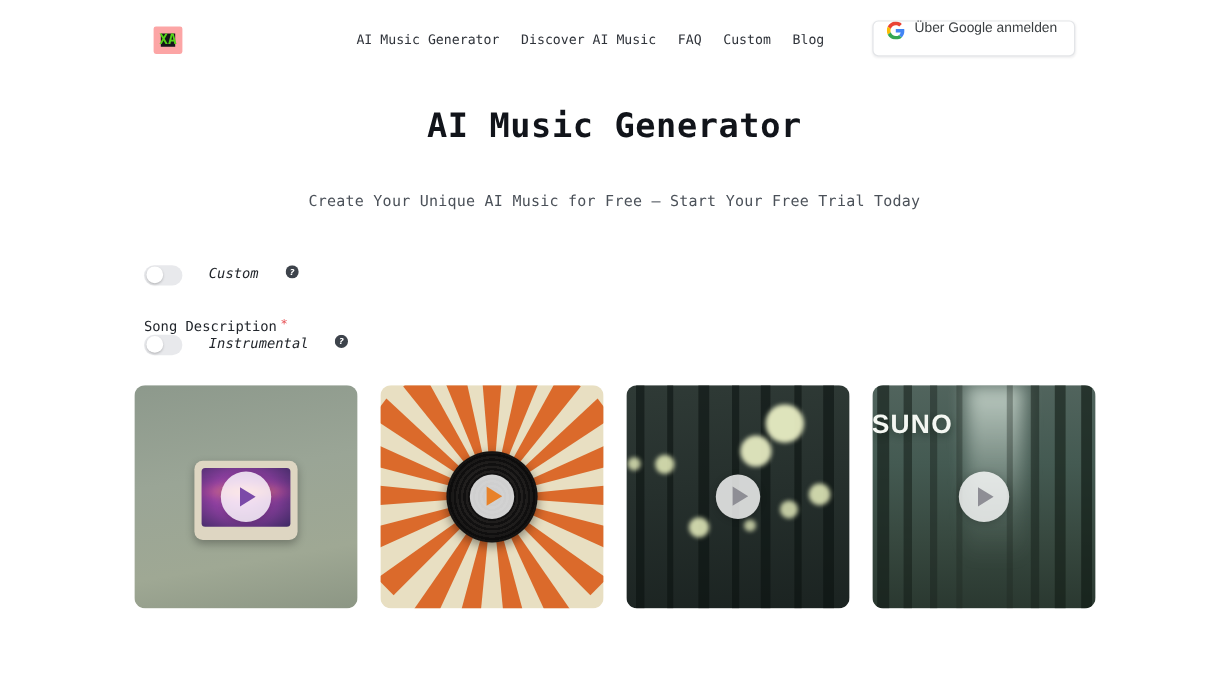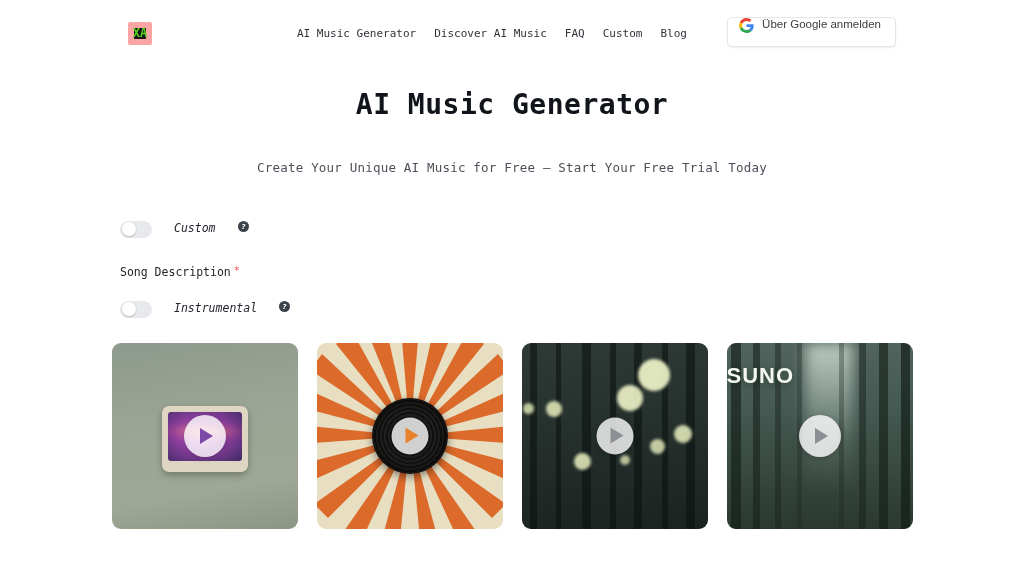--- a/index.html
+++ b/index.html
@@ -203,21 +203,21 @@
   }
   .resize-grip {
     position: absolute;
     right: 2px;
     bottom: 2px;
     width: 8px;
     height: 8px;
     pointer-events: none;
   }
 
-  .toggle-row.instrumental { margin-top: 22px; }
+  .toggle-row.instrumental { }
 
   .generate-wrap {
     margin-top: 30px;
     display: flex;
     justify-content: center;
   }
   .generate-btn {
     background: #5b50e8;
     color: #ffffff;
     font-family: "DejaVu Sans Mono", "Liberation Mono", monospace;

